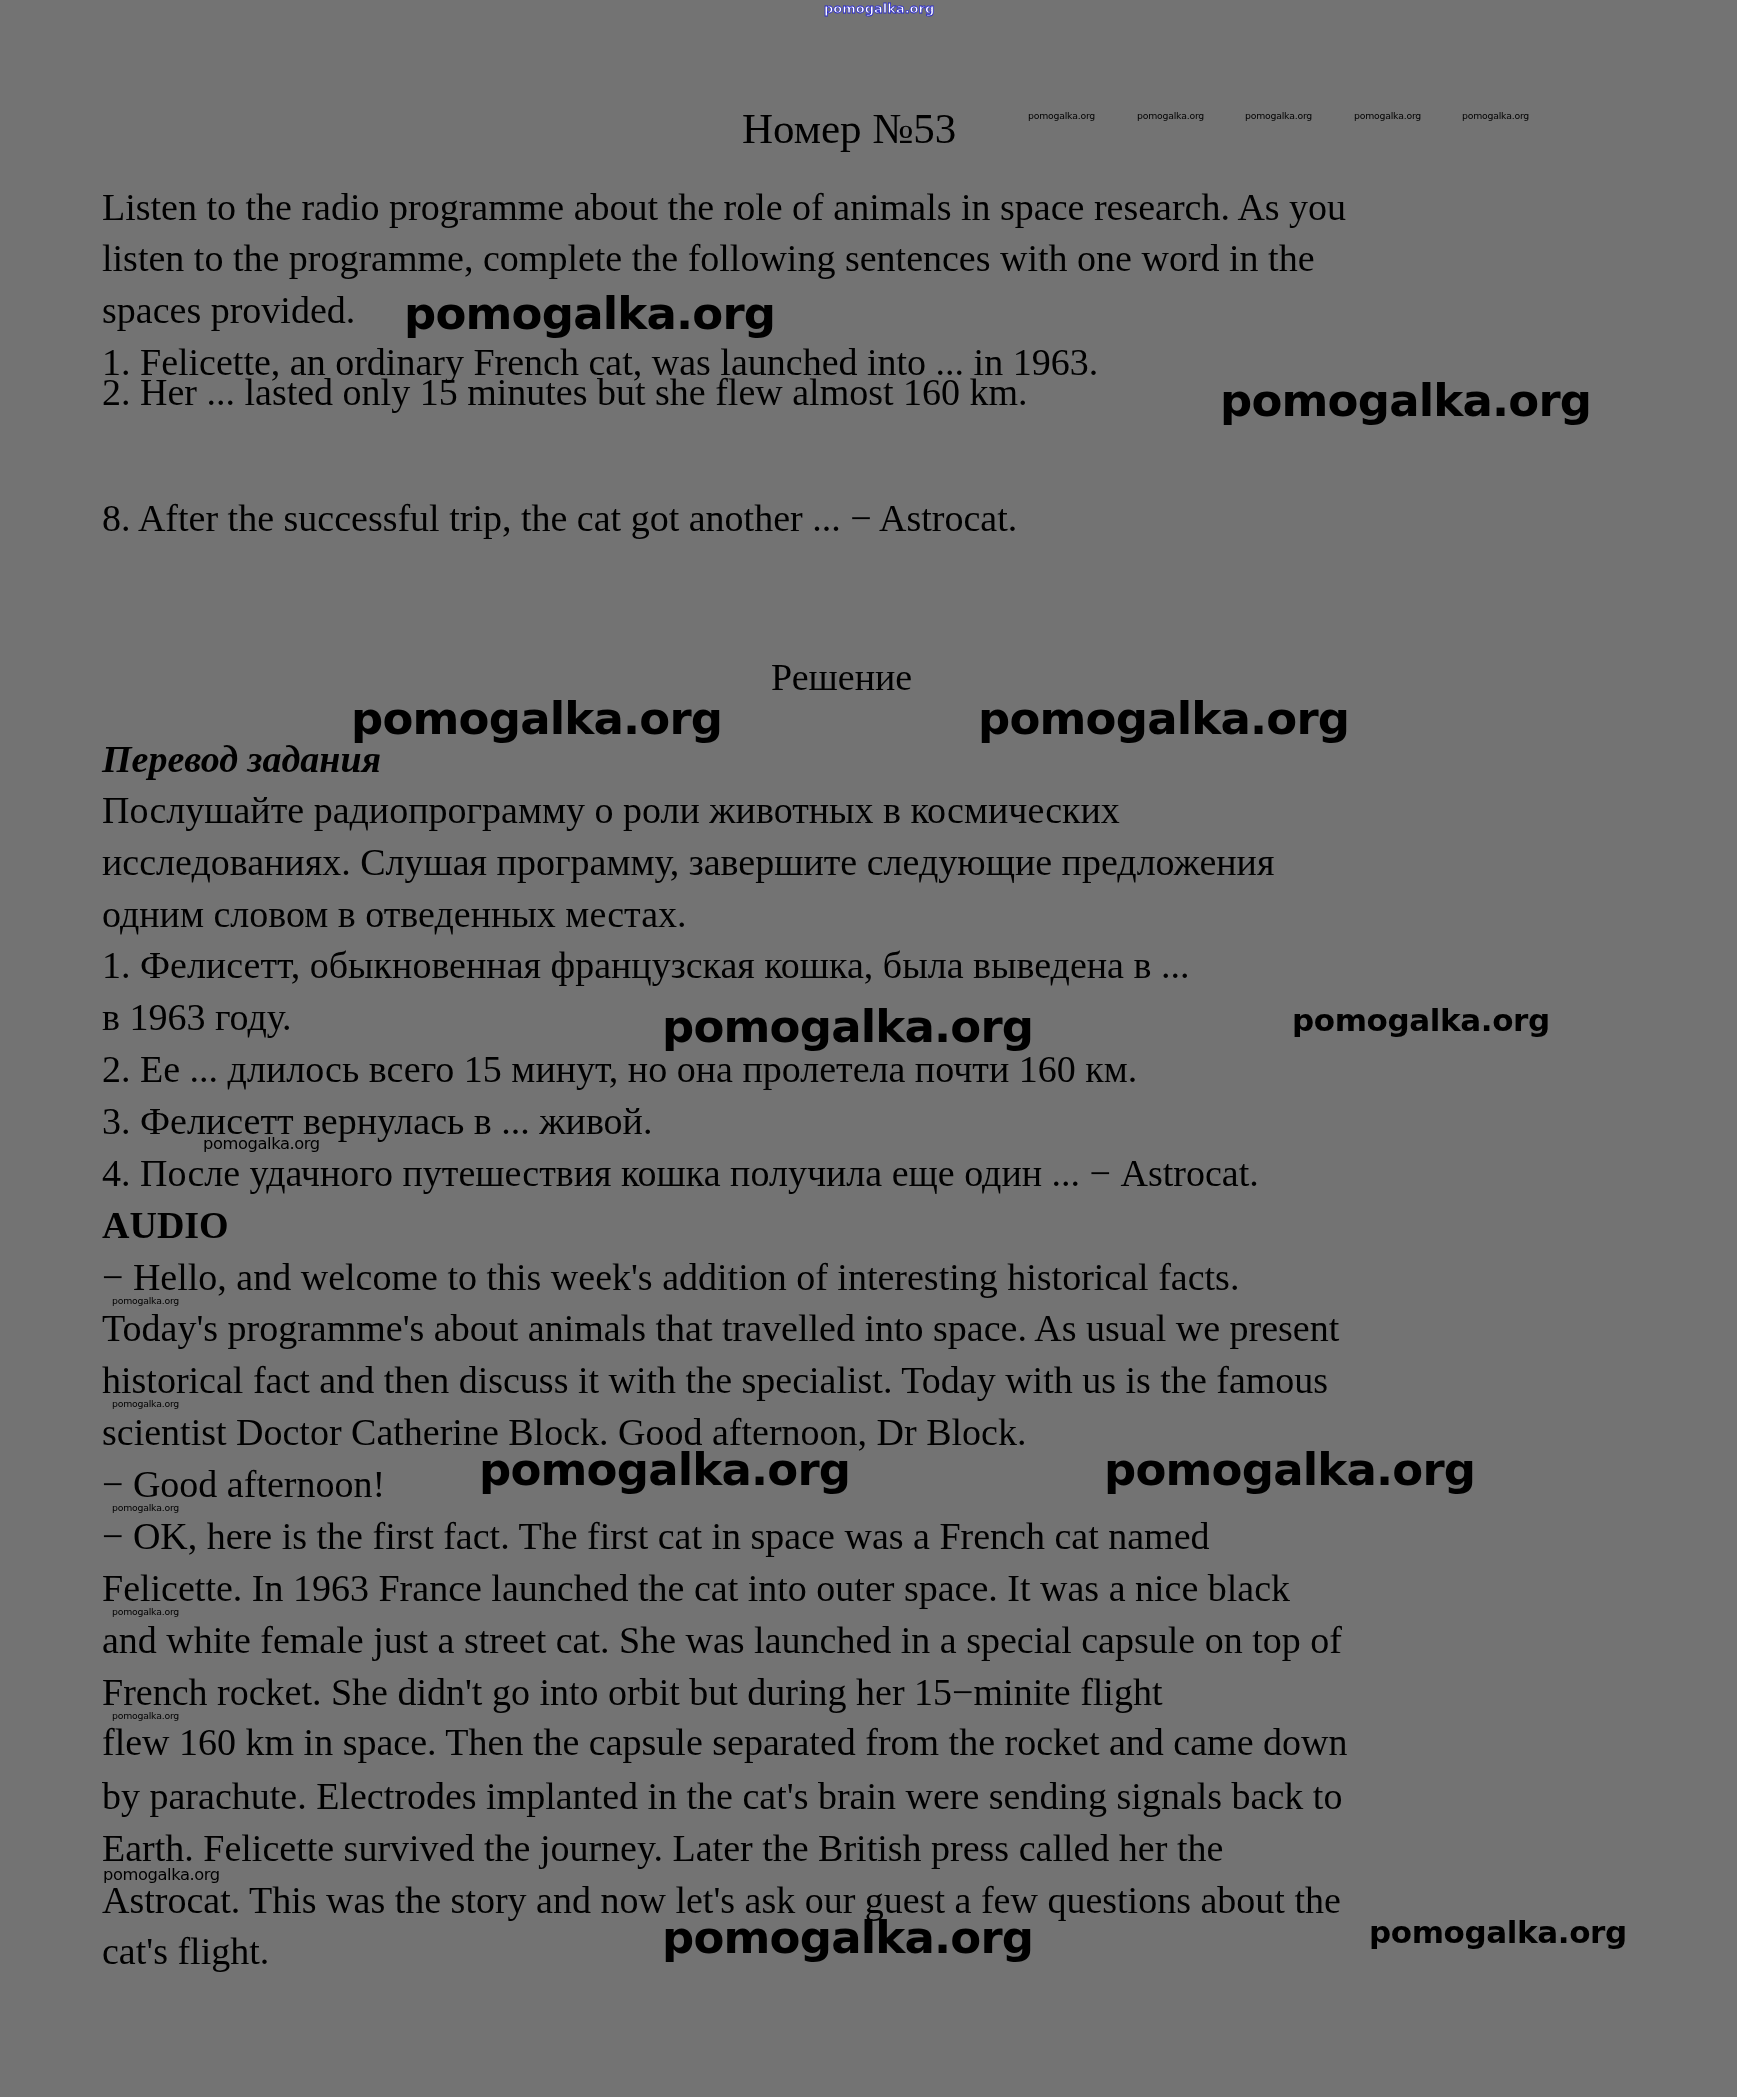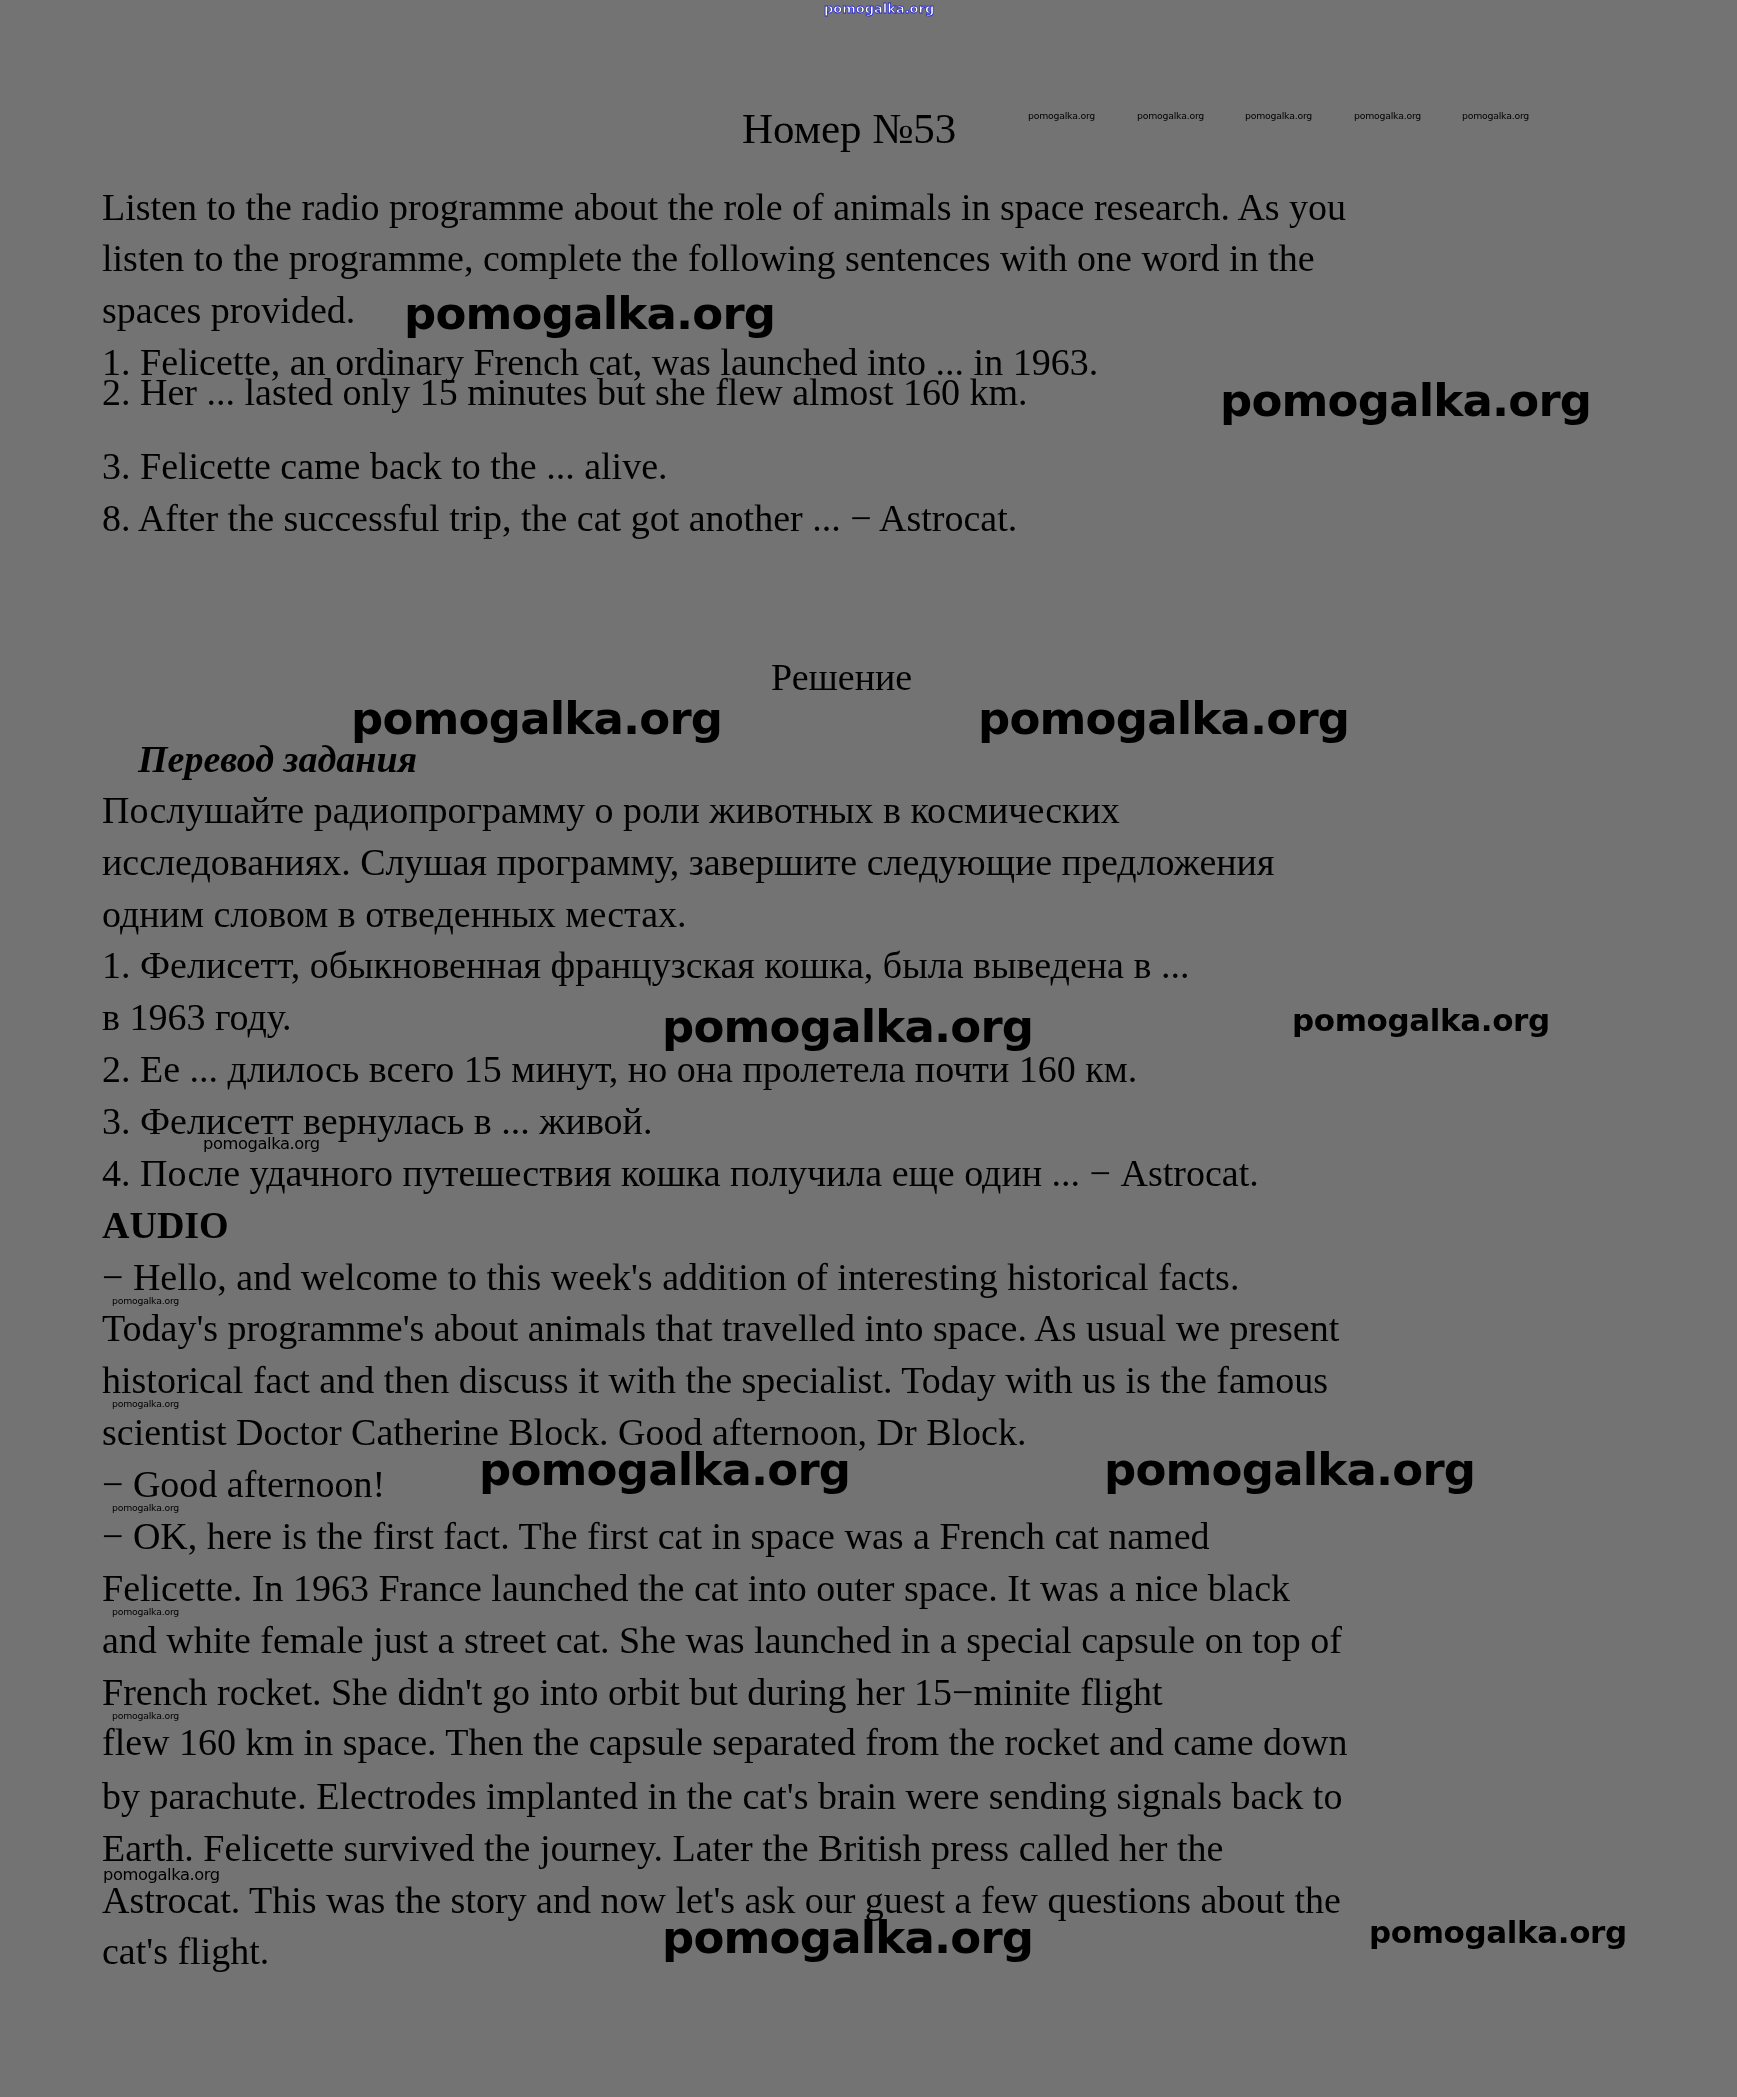--- a/index.html
+++ b/index.html
@@ -43,28 +43,27 @@
   <div class="wm wm-xs" style="left:1462px; top:111px;">pomogalka.org</div>
 
   <div class="line" style="top:181px;">Listen to the radio programme about the role of animals in space research. As you</div>
   <div class="line" style="top:232px;">listen to the programme, complete the following sentences with one word in the</div>
   <div class="line" style="top:284px;">spaces provided.</div>
   <div class="wm wm-xl" style="left:404px; top:291px;">pomogalka.org</div>
 
   <div class="line" style="top:336px;">1. Felicette, an ordinary French cat, was launched into ... in 1963.</div>
   <div class="line" style="top:366px;">2. Her ... lasted only 15 minutes but she flew almost 160 km.</div>
   <div class="wm wm-xl" style="left:1220px; top:378px;">pomogalka.org</div>
-  <div class="line" style="top:440px;">3. Felicette came back to the ... alive.</div>
   <div class="line" style="top:492px;">8. After the successful trip, the cat got another ... − Astrocat.</div>
 
   <div class="line" style="left:771px; top:651px;">Решение</div>
   <div class="wm wm-xl" style="left:351px; top:696px;">pomogalka.org</div>
   <div class="wm wm-xl" style="left:978px; top:696px;">pomogalka.org</div>
 
-  <div class="line heading-bi" style="top:733px;margin-left:36px;">Перевод задания</div>
+  <div class="line heading-bi" style="top:733px;">Перевод задания</div>
 
   <div class="line" style="top:784px;">Послушайте радиопрограмму о роли животных в космических</div>
   <div class="line" style="top:836px;">исследованиях. Слушая программу, завершите следующие предложения</div>
   <div class="line" style="top:888px;">одним словом в отведенных местах.</div>
   <div class="line" style="top:939px;">1. Фелисетт, обыкновенная французская кошка, была выведена в ...</div>
   <div class="line" style="top:991px;">в 1963 году.</div>
   <div class="wm wm-xl" style="left:662px; top:1004px;">pomogalka.org</div>
   <div class="wm wm-l" style="left:1292px; top:1005px;">pomogalka.org</div>
   <div class="line" style="top:1043px;">2. Ее ... длилось всего 15 минут, но она пролетела почти 160 км.</div>
   <div class="line" style="top:1095px;">3. Фелисетт вернулась в ... живой.</div>

